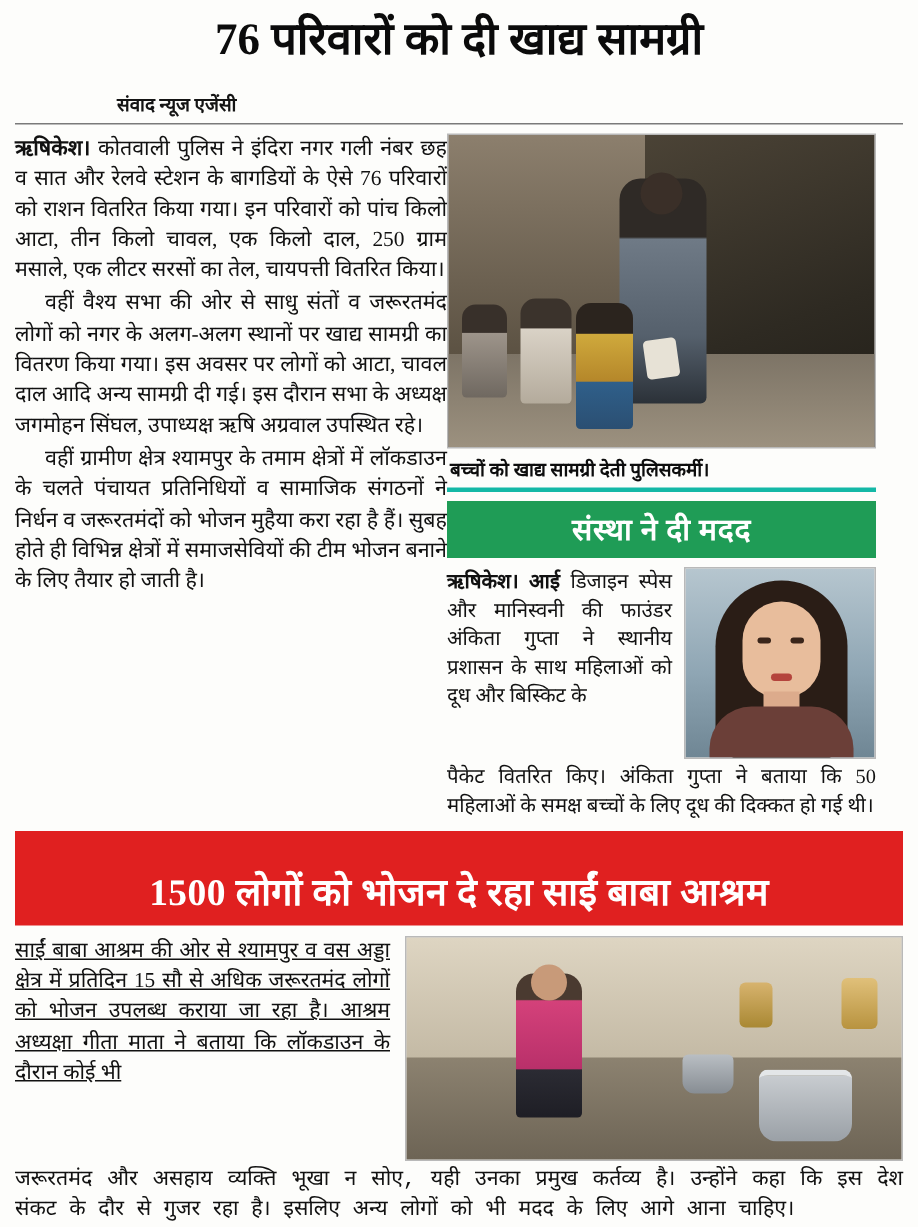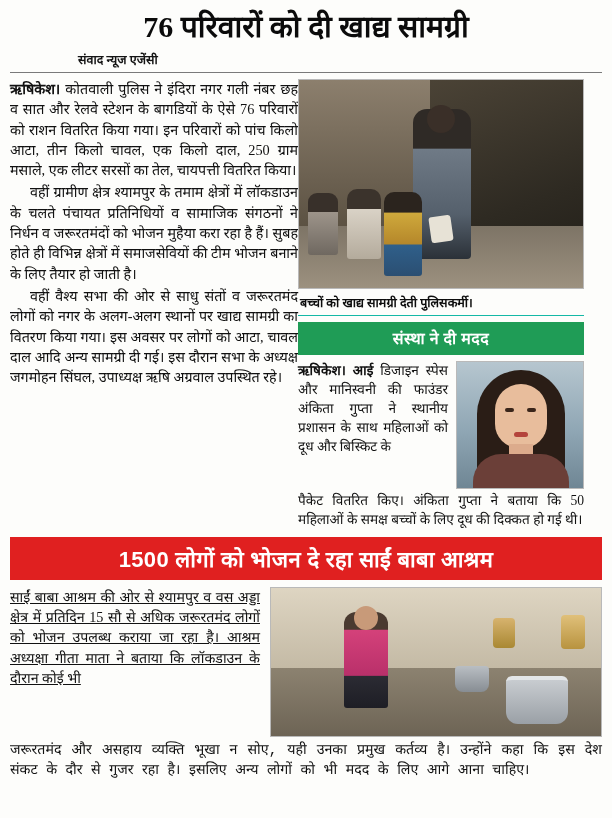--- a/index.html
+++ b/index.html
@@ -34,21 +34,21 @@
     font-size: 30px;
     line-height: 1.1;
     letter-spacing: 0px;
     color: #0b0b0b;
   }
   .byline {
     font-family: "Liberation Serif", serif;
     font-weight: bold;
     font-size: 12.5px;
     color: #141414;
-    margin-top: 8px;
+    margin-top: 18px;
     margin-left: 68px;
     text-align: left;
   }
   .rule {
     border: 0;
     border-top: 1px solid #7a7a7a;
     margin: 4px 0 6px 0;
   }
 
   
@@ -153,30 +153,30 @@
     border-radius: 3px;
     transform: rotate(-8deg);
   }
 
   .caption {
     font-family: "Liberation Serif", serif;
     font-weight: bold;
     font-size: 12.6px;
     padding: 5px 2px 4px 2px;
     color: #0d0d0d;
-    border-bottom: 1px solid #14b8a6;
+    border-bottom: 3px solid #14b8a6;
   }
 
   
   .banner-green {
     background: #1f9c56;
     color: #ffffff;
     font-family: "Liberation Serif", serif;
     font-weight: bold;
-    font-size: 16px;
+    font-size: 20px;
     text-align: center;
     padding: 5px 0 6px 0;
     margin-top: 6px;
     letter-spacing: 0.5px;
   }
 
   
   .ngo-block {
     display: flex;
     gap: 8px;
@@ -248,25 +248,25 @@
     font-size: 13.6px;
     line-height: 1.4;
     text-align: justify;
     margin-top: 2px;
   }
 
   
   .banner-red {
     background: #e02020;
     color: #ffffff;
-    font-family: Liberation Sans, sans-serif;
-    font-weight: bold;
-    font-size: 22px;
+    font-family: Liberation Serif, serif;
+    font-weight: bold;
+    font-size: 25px;
     text-align: center;
-    padding: 6px 0 7px 0;
+    padding: 22px 0 7px 0;
     margin-top: 8px;
     letter-spacing: 0.3px;
   }
 
   
   .bottom {
     display: flex;
     gap: 10px;
     margin-top: 7px;
   }
@@ -360,22 +360,22 @@
     <div class="byline">संवाद न्यूज एजेंसी</div>
   </div>
 
   <hr class="rule">
 
   <div class="cols">
 
     <div class="col-left">
       <div class="body-text">
         <p class="first"><span class="lead">ऋषिकेश।</span> <span>कोतवाली पुलिस ने इंदिरा नगर गली नंबर छह व सात और रेलवे स्टेशन के बागडियों के ऐसे 76 परिवारों को राशन वितरित किया गया। इन परिवारों को पांच किलो आटा, तीन किलो चावल, एक किलो दाल, 250 ग्राम मसाले, एक लीटर सरसों का तेल, चायपत्ती वितरित किया।</span></p>
+        <p>वहीं वैश्य सभा की ओर से साधु संतों व जरूरतमंद लोगों को नगर के अलग-अलग स्थानों पर खाद्य सामग्री का वितरण किया गया। इस अवसर पर लोगों को आटा, चावल दाल आदि अन्य सामग्री दी गई। इस दौरान सभा के अध्यक्ष जगमोहन सिंघल, उपाध्यक्ष ऋषि अग्रवाल उपस्थित रहे।</p>
         <p>वहीं ग्रामीण क्षेत्र श्यामपुर के तमाम क्षेत्रों में लॉकडाउन के चलते पंचायत प्रतिनिधियों व सामाजिक संगठनों ने निर्धन व जरूरतमंदों को भोजन मुहैया करा रहा है हैं। सुबह होते ही विभिन्न क्षेत्रों में समाजसेवियों की टीम भोजन बनाने के लिए तैयार हो जाती है।</p>
-        <p>वहीं वैश्य सभा की ओर से साधु संतों व जरूरतमंद लोगों को नगर के अलग-अलग स्थानों पर खाद्य सामग्री का वितरण किया गया। इस अवसर पर लोगों को आटा, चावल दाल आदि अन्य सामग्री दी गई। इस दौरान सभा के अध्यक्ष जगमोहन सिंघल, उपाध्यक्ष ऋषि अग्रवाल उपस्थित रहे।</p>
       </div>
     </div>
 
     <div class="col-right">
 
       <div class="photo photo-1">
         <div class="p1-wall"></div>
         <div class="p1-tent"></div>
         <div class="p1-ground"></div>
         <div class="p1-officer"></div>

